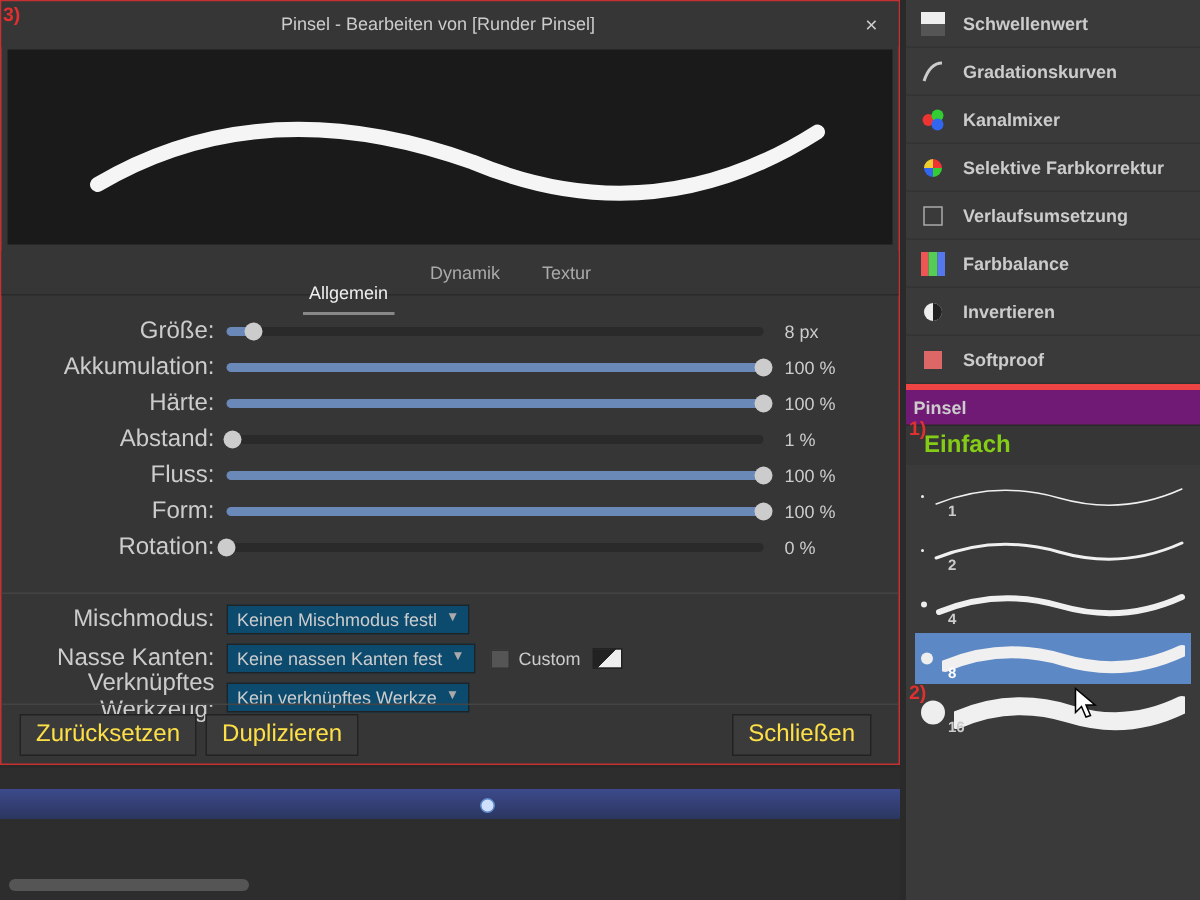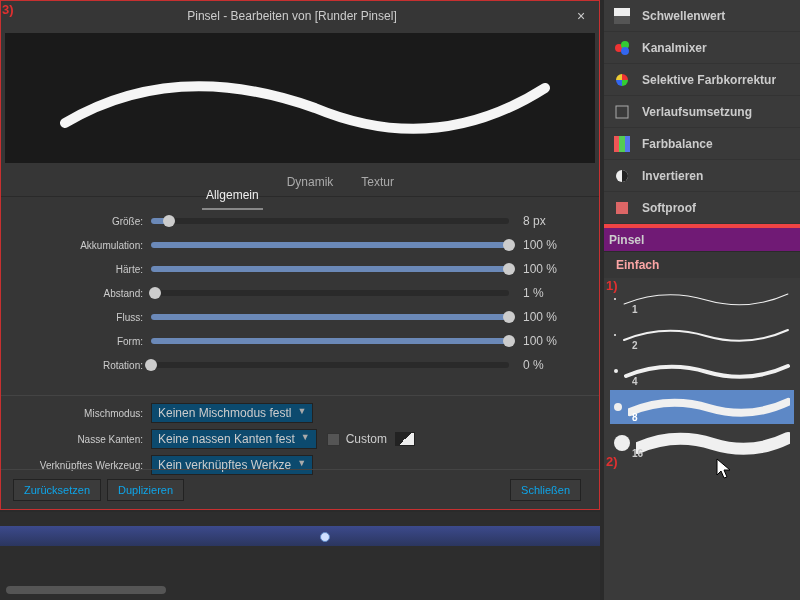--- a/index.html
+++ b/index.html
@@ -19,38 +19,38 @@
 .sliders { padding: 12px 20px 6px 20px; }
 .slider-row { display: flex; align-items: center; height: 24px; }
 .slider-label { width: 100px; text-align: right; padding-right: 8px; color: #ccc; font-size: 12px; }
 .slider-track { flex: 1; height: 6px; background: #2a2a2a; border-radius: 3px; position: relative; }
 .slider-fill { position: absolute; left: 0; top: 0; height: 100%; background: #6b89b8; border-radius: 3px; }
 .slider-thumb { position: absolute; top: -3px; width: 12px; height: 12px; border-radius: 50%; background: #ccc; transform: translateX(-50%); }
 .slider-value { width: 70px; text-align: left; padding-left: 14px; color: #ccc; font-size: 12px; }
 
 .selects { padding: 4px 20px 6px 20px; border-top: 1px solid #444; margin-top: 12px;}
 .select-row { display: flex; align-items: center; height: 26px; }
-.select-label { width: 130px; text-align: right; padding-right: 8px; color: #ccc; font-size: 10px; }
+.select-label { width: 130px; text-align: right; padding-right: 8px; color: #ccc; font-size: 16px; }
 .select-box { background: #0c4a6e; border: 1px solid #222; color: #ccc; padding: 2px 6px; font-size: 12px; min-width: 160px; display: flex; justify-content: space-between; align-items: flex-start; }
 .select-box .caret { font-size: 9px; color: #aaa; margin-left: 6px; }
 .checkbox { width: 13px; height: 13px; background: #555; border: 1px solid #333; margin-left: 10px; margin-right: 6px; }
 .checkerswatch { width: 20px; height: 14px; background: linear-gradient(135deg,#222 50%,#eee 50%); margin-left: 8px; border:1px solid #222;}
 
 .footer { position: absolute; bottom: 0; left: 0; right: 0; height: 40px; display: flex; align-items: center; padding: 0 12px; border-top: 1px solid #444; }
-.footer button { background: #3b3b3b; border: 1px solid #222; color: #0ea5e9; padding: 4px 10px; font-size: 11px; margin-right: 6px; }
+.footer button { background: #3b3b3b; border: 1px solid #222; color: #fde047; padding: 4px 10px; font-size: 16px; margin-right: 6px; }
 .footer .spacer { flex: 1; }
 
 
 .right-panel { position: absolute; left: 604px; top: 0; right: 0; bottom: 0; background: #3a3a3a; font-weight: bold; }
 .adj-item { display: flex; align-items: center; height: 32px; padding-left: 10px; gap: 12px; border-bottom: 1px solid #333; }
 .adj-item .icon { width: 16px; height: 16px; display: flex; align-items: center; justify-content: center; }
 .adj-item .label { color: #ccc; font-size: 12px; }
 
 .panel-title { height: 28px; display: flex; align-items: center; padding-left: 5px; background: #701a75; font-size: 12px; border-top: 4px solid #ef4444; border-bottom: 1px solid #2a2a2a; }
-.simple-title { height: 26px; display: flex; align-items: center; padding-left: 12px; font-size: 12px; color: #fca5a5; background: #363636;}
+.simple-title { height: 26px; display: flex; align-items: center; padding-left: 12px; font-size: 16px; color: #84cc16; background: #363636;}
 
 .brush-list { padding: 4px 6px; }
 .brush-item { display: flex; align-items: center; height: 34px; margin-bottom: 2px; padding: 0 4px; position: relative; }
 .brush-item.selected { background: #5d88c6; }
 .brush-dot { border-radius: 50%; background: #eee; margin-right: 6px; }
 .brush-preview { flex: 1; height: 26px; position: relative; }
 .brush-num { position: absolute; left: 22px; bottom: 1px; font-size: 10px; color: #ccc; }
 .brush-item.selected .brush-num { color: #fff; }
 
 
@@ -189,20 +189,28 @@
           <svg width="16" height="16">
             <rect width="16" height="8" fill="#eee"></rect>
             <rect y="8" width="16" height="8" fill="#555"></rect>
           </svg>
         </span>
         <span class="label">Schwellenwert</span>
       </div>
       <div class="adj-item">
         <span class="icon">
           <svg width="16" height="16">
+            <path d="M2 14 Q6 2 14 2" stroke="#ccc" fill="none" stroke-width="2"></path>
+          </svg>
+        </span>
+        <span class="label">Gradationskurven</span>
+      </div>
+      <div class="adj-item">
+        <span class="icon">
+          <svg width="16" height="16">
             <circle cx="5" cy="8" r="4" fill="#e33"></circle>
             <circle cx="11" cy="5" r="4" fill="#3c3"></circle>
             <circle cx="11" cy="11" r="4" fill="#36e"></circle>
           </svg>
         </span>
         <span class="label">Kanalmixer</span>
       </div>
       <div class="adj-item">
         <span class="icon">
           <svg width="16" height="16">

